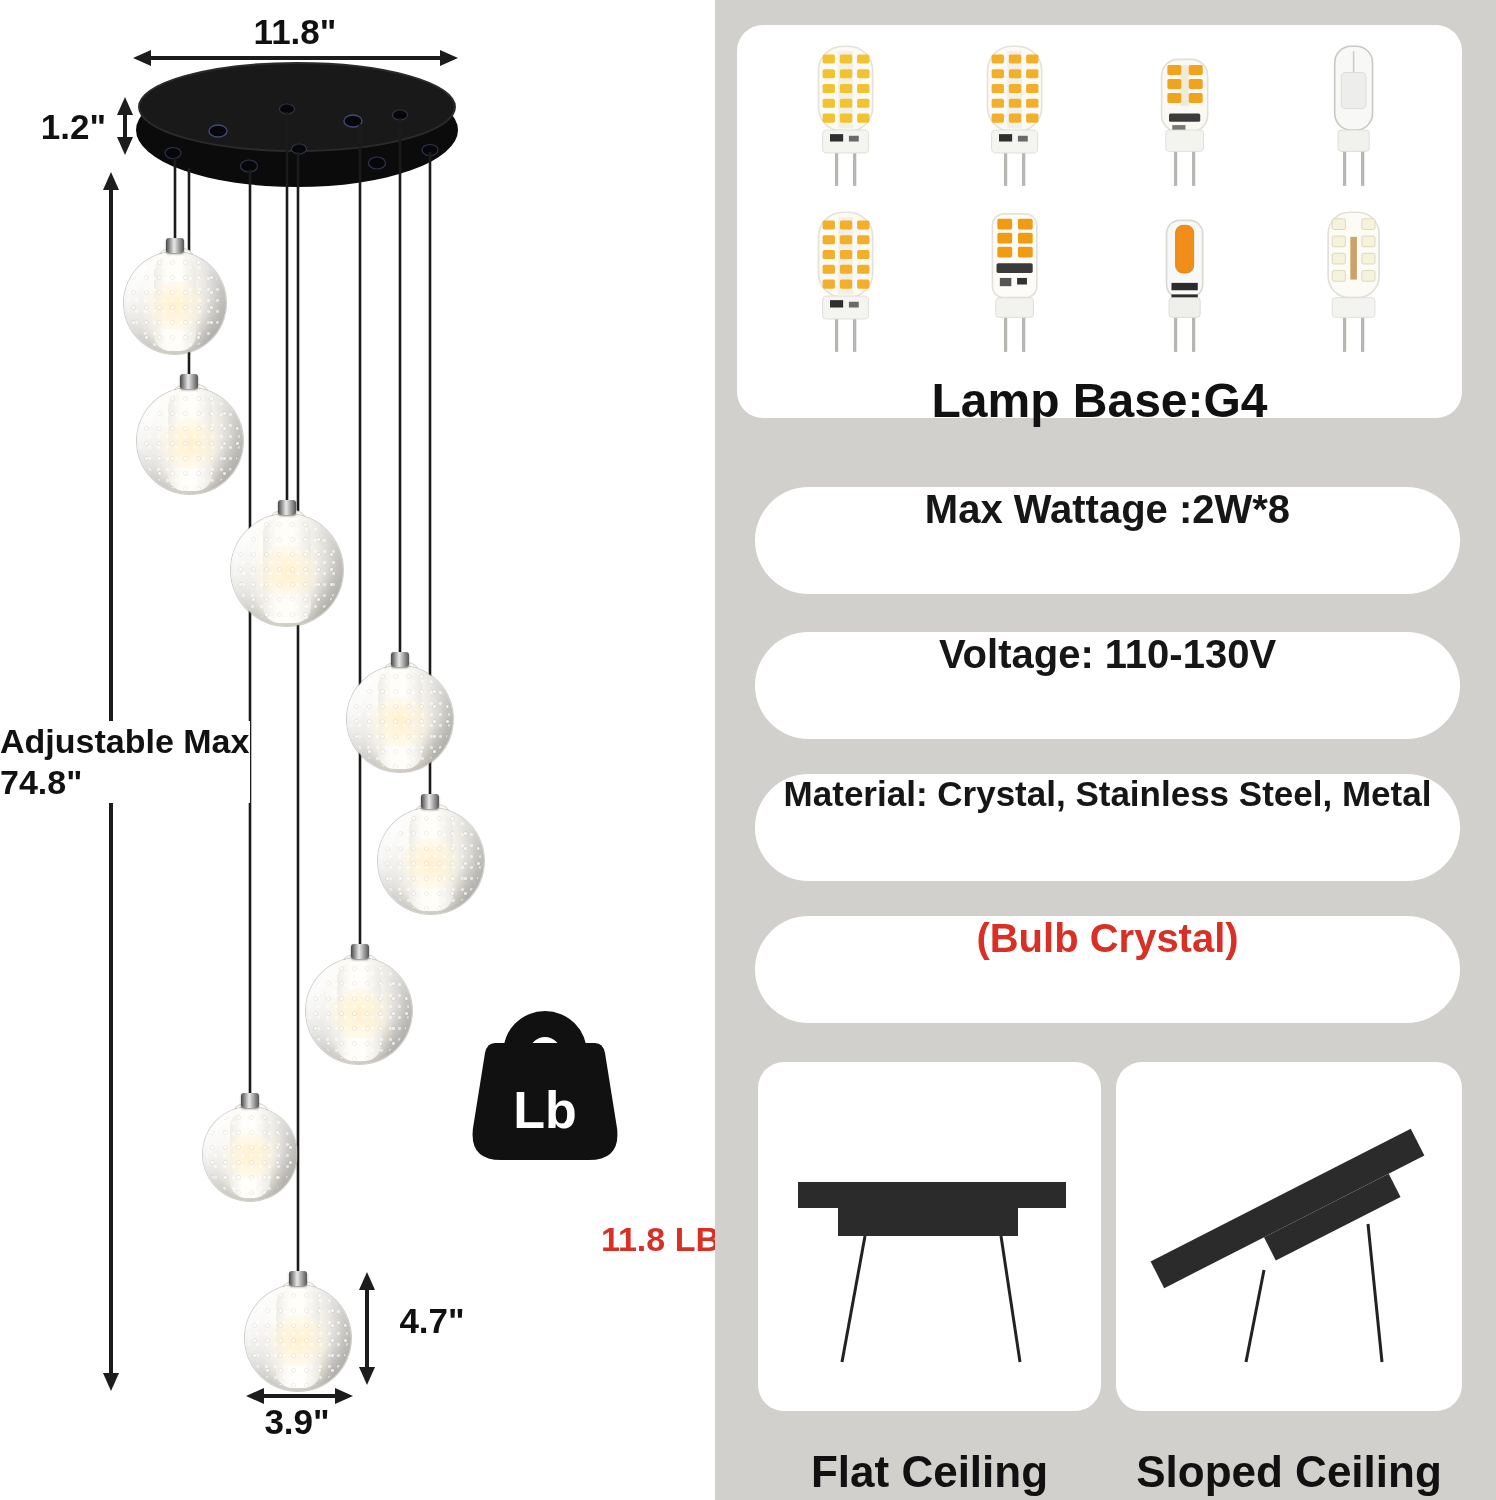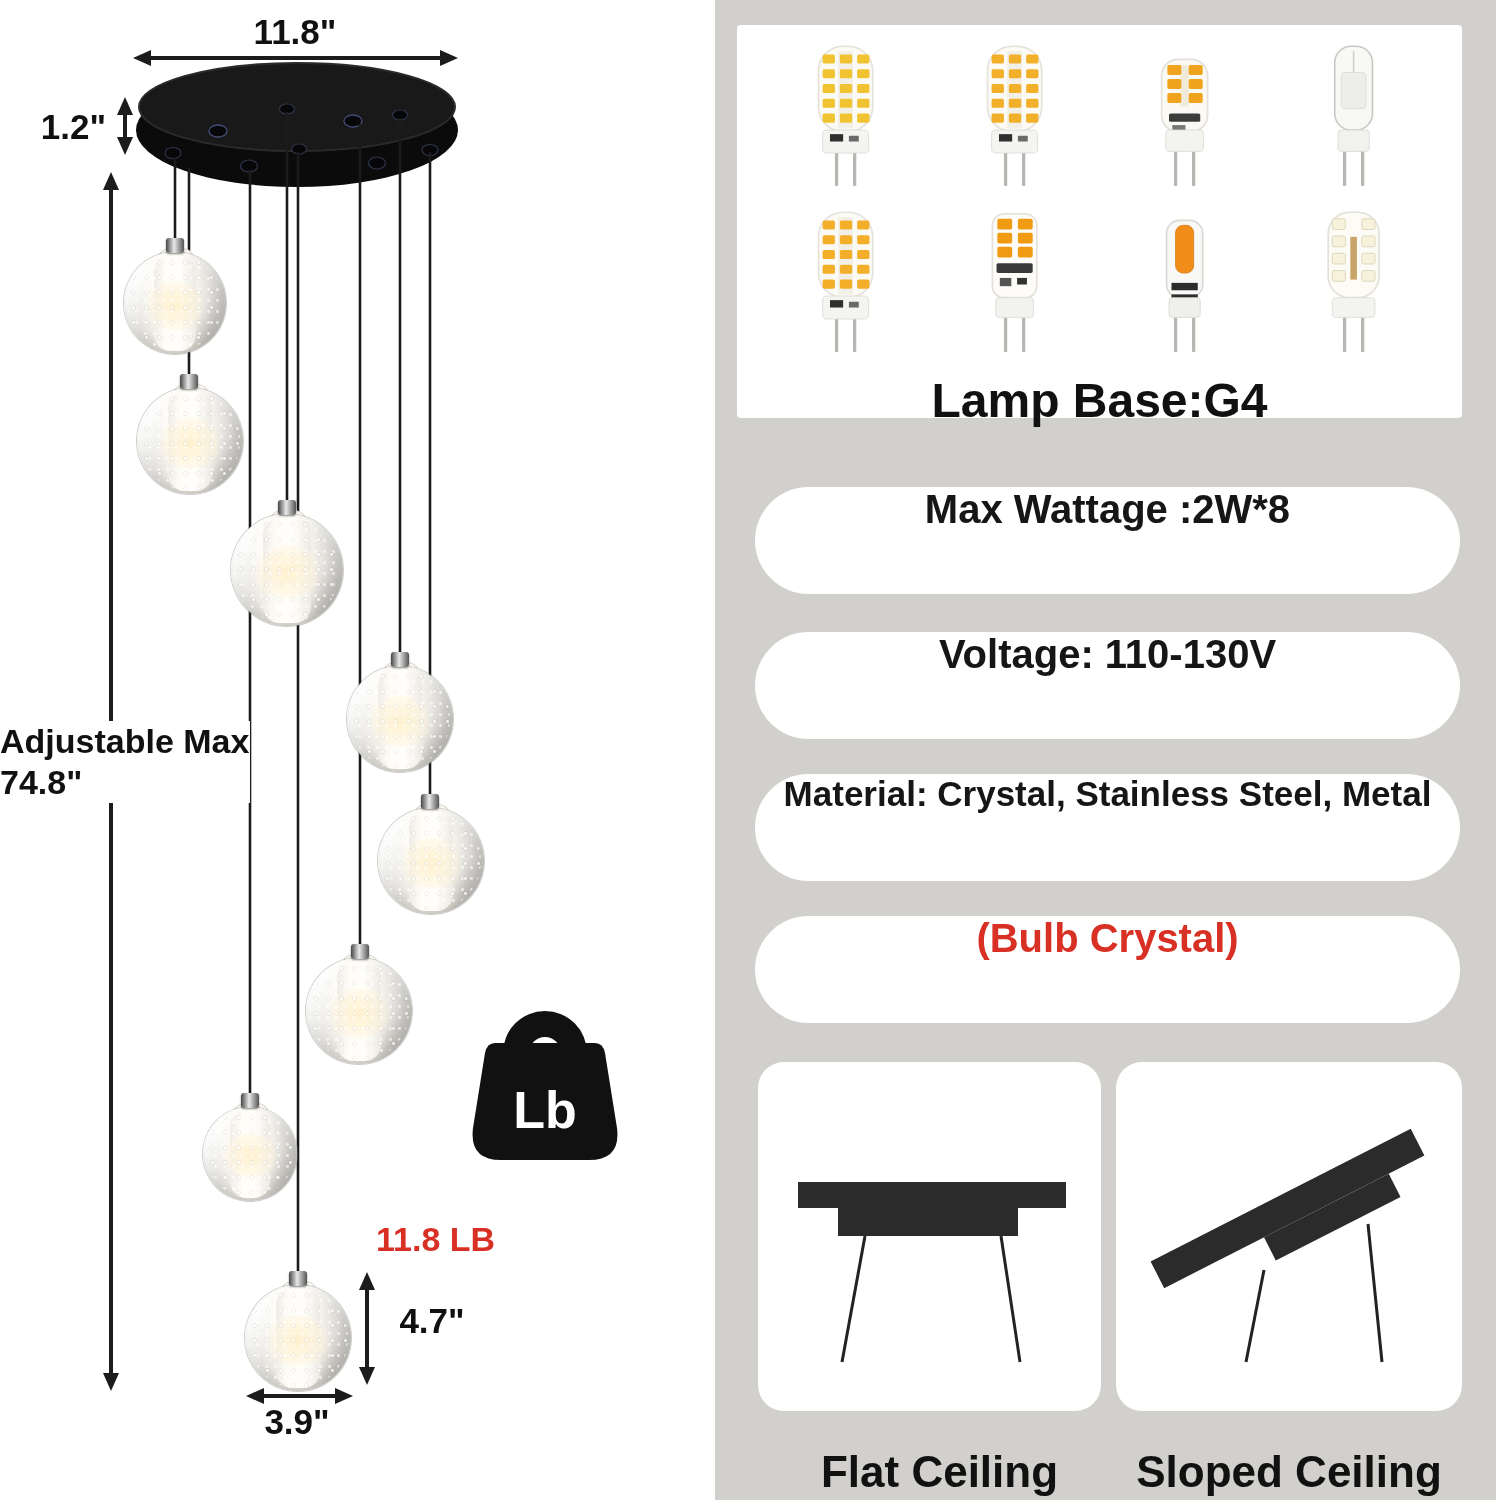--- a/index.html
+++ b/index.html
@@ -10,57 +10,57 @@
   .left-panel{position:absolute;left:0;top:0;width:715px;height:1500px;background:#ffffff;}
   .anno{position:absolute;left:0;top:0;}
   .lbl{position:absolute;font-weight:bold;color:#111;white-space:nowrap;}
   .dim{font-size:35px;}
   .lbl-canopy-w{left:195px;top:12px;width:200px;text-align:center;}
   .lbl-canopy-h{left:18px;top:107px;width:88px;text-align:right;}
   .lbl-adjustable{left:0;top:721px;width:250px;text-align:left;font-size:34px;line-height:41px;background:#fff;}
   .lbl-ball-h{left:382px;top:1301px;width:100px;text-align:center;}
   .lbl-ball-w{left:247px;top:1402px;width:100px;text-align:center;}
   .lbl-weight{left:376px;top:1181px;width:344px;text-align:center;font-size:34px;}
-  .lbl-weight-val{left:376px;top:1220px;width:344px;text-align:left;font-size:34px;color:#d93025;}
+  .lbl-weight-val{left:376px;top:1220px;width:344px;text-align:right;font-size:34px;color:#d93025;}
 
   
   .ball{position:absolute;border-radius:50%;overflow:hidden;
     background:radial-gradient(circle at 32% 28%, #ffffff 0%, #f2f1ee 30%, #e6e4e0 55%, #cdcbc7 82%, #b7b5b1 100%);
     box-shadow:inset -8px -10px 16px rgba(110,108,102,.32), inset 6px 8px 12px rgba(255,255,255,.92), 0 0 0 1px rgba(140,138,132,.42);}
   .ball .cyl{position:absolute;left:29%;top:4%;width:42%;height:93%;border-radius:16px;
     background:linear-gradient(90deg,#efede8,#fffdf8 30%,#fffefa 62%,#eceae4);
     box-shadow:0 0 16px rgba(255,250,235,.85);}
   .ball .glow{position:absolute;left:20%;top:28%;width:60%;height:48%;border-radius:50%;
     background:radial-gradient(circle, rgba(255,240,205,.95), rgba(255,244,216,.45) 55%, rgba(255,244,216,0) 78%);}
   .ball .bub{position:absolute;inset:3%;border-radius:50%;opacity:.75;
     background-image:radial-gradient(circle, rgba(255,255,255,.95) 1.1px, rgba(150,148,142,.20) 2px, rgba(0,0,0,0) 2.6px),
                      radial-gradient(circle, rgba(255,255,255,.8) 1px, rgba(0,0,0,0) 2px);
     background-size:13px 15px, 9px 11px;background-position:0 0, 5px 7px;}
   .socket{position:absolute;border-radius:50%;background:#fbfaf5;border:1px solid #d9d7ce;}
   .ballcap{position:absolute;width:18px;height:15px;border-radius:3px;
     background:linear-gradient(90deg,#474747,#e9e9e9 45%,#555);box-shadow:0 1px 2px rgba(0,0,0,.45);}
 
   
   .right-panel{position:absolute;left:715px;top:0;width:781px;height:1500px;background:#d2d0cd;}
-  .bulb-box{position:absolute;left:22px;top:25px;width:725px;height:393px;background:#fff;border-radius:4px;}
+  .bulb-box{position:absolute;left:22px;top:25px;width:725px;height:393px;background:#fff;border-radius:26px;}
   .bulb-grid{position:absolute;left:24px;right:24px;top:6px;height:332px;display:flex;flex-wrap:wrap;}
   .bulb-cell{width:25%;height:166px;display:flex;align-items:center;justify-content:center;}
   .bulb-cell svg{height:152px;}
   .lamp-base{position:absolute;left:0;right:0;top:348px;text-align:center;font-size:48px;font-weight:bold;color:#111;}
 
   .pill{position:absolute;left:40px;width:705px;height:107px;background:#fff;border-radius:54px;
         display:flex;justify-content:center;font-weight:bold;font-size:40px;color:#161616;white-space:pre;}
   .p1{top:487px}.p2{top:632px}.p3{top:774px;font-size:35px}.p4{top:916px}
   .hl{color:#d93025;}
 
   .mount-card{position:absolute;top:1062px;height:349px;background:#fff;border-radius:26px;}
   .mc-flat{left:43px;width:343px;}
   .mc-sloped{left:401px;width:346px;}
   .mount-label{position:absolute;top:1447px;text-align:center;font-weight:bold;font-size:44px;color:#111;}
-  .ml-flat{left:53px;width:343px;}
+  .ml-flat{left:43px;width:343px;}
   .ml-sloped{left:401px;width:346px;}
 </style>
 </head>
 <body>
 
 <div class="stage">
 
   <section class="left-panel">
 
     <svg class="anno" width="715" height="1500" viewBox="0 0 715 1500">

